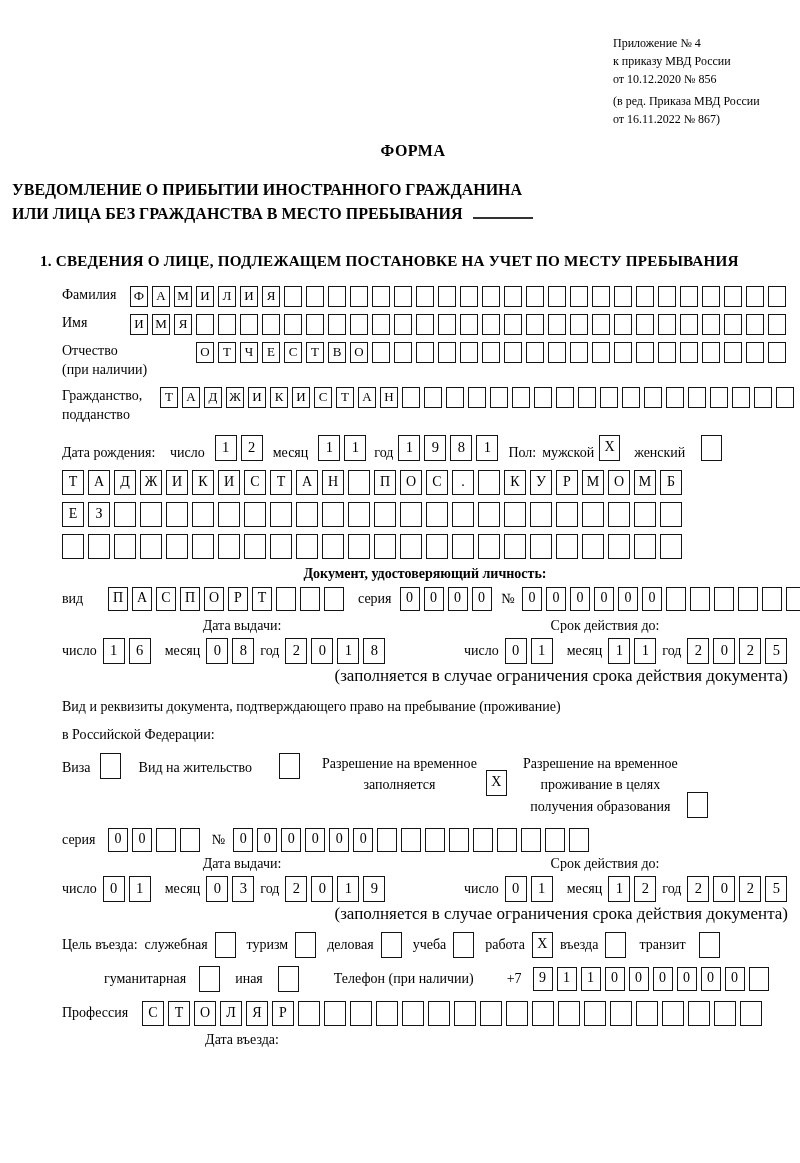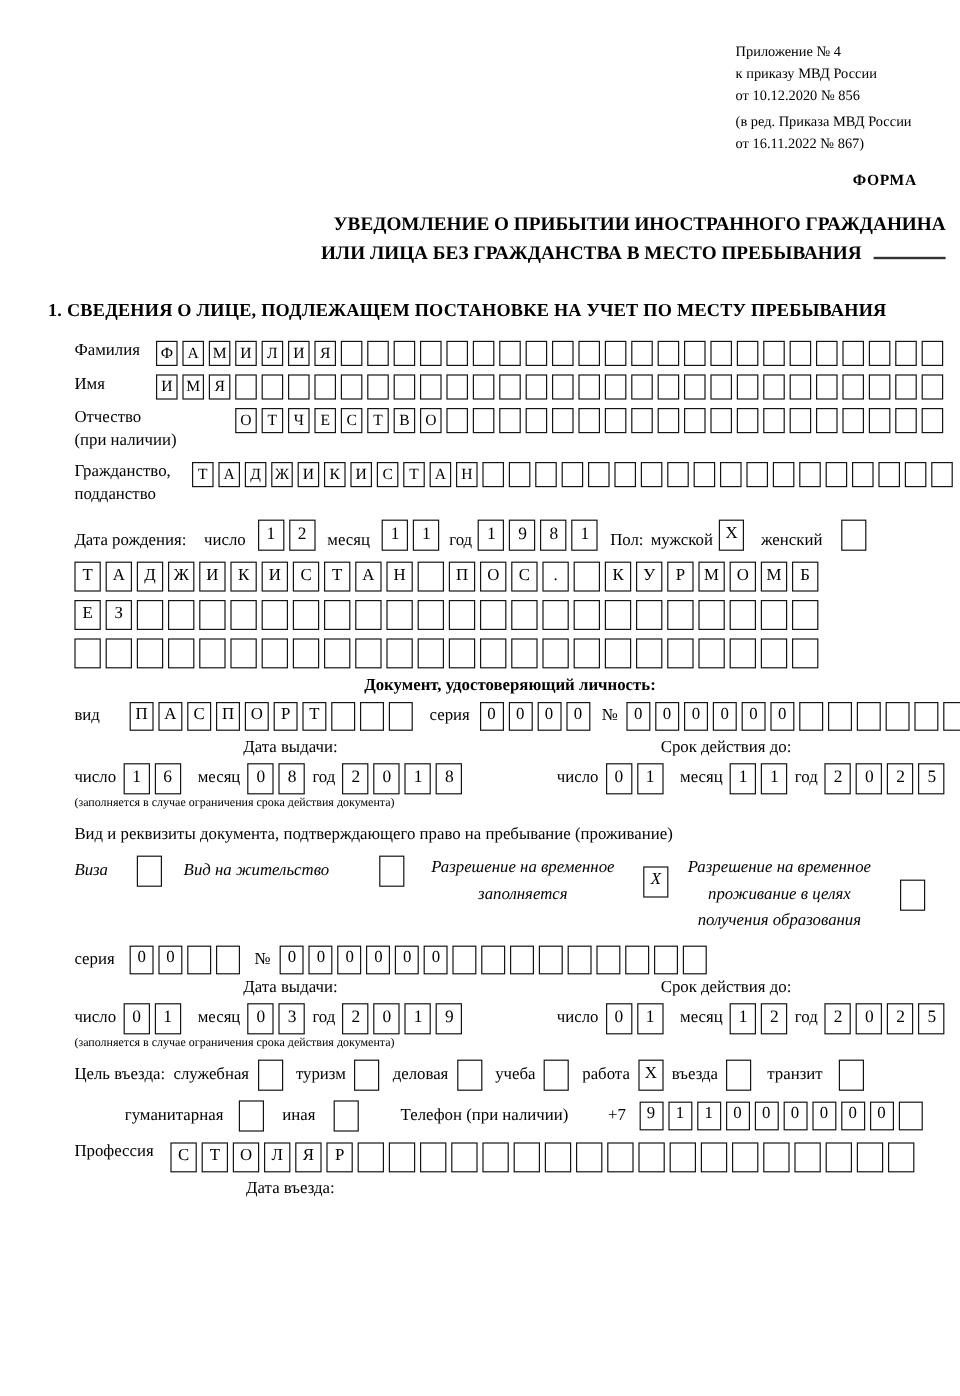--- a/index.html
+++ b/index.html
@@ -4,23 +4,23 @@
 <style>
   html,body{margin:0;padding:0;background:#fff;}
   .page{
     width:800px;height:1163px;box-sizing:border-box;background:#fff;color:#000;
     font-family:"Liberation Serif","DejaVu Serif",serif;font-size:14px;
     padding:34px 12px 10px 62px;position:relative;overflow:hidden;
   }
   
   .annex{margin-left:551px;font-size:12px;line-height:1.5;}
   .annex .grp2{margin-top:4px;}
-  .form-label{font-weight:bold;font-size:13px;text-align:right;padding-right:24px;margin-top:14px;letter-spacing:.5px;}
+  .form-label{font-weight:bold;font-size:16px;text-align:center;padding-right:24px;margin-top:14px;letter-spacing:.5px;}
   
-  .title{text-align:right;font-weight:bold;font-size:16px;line-height:1.5;margin:18px 0 0 -50px;}
+  .title{text-align:left;font-weight:bold;font-size:16px;line-height:1.5;margin:18px 0 0 -50px;}
   .title-underline{display:inline-block;width:60px;border-bottom:2px solid #333;height:12px;margin-left:10px;}
   .sec-heading{font-weight:bold;font-size:15.2px;margin:26px 0 16px -22px;letter-spacing:.2px;white-space:nowrap;}
   
   .frow{display:flex;align-items:flex-start;margin-bottom:7px;}
   .flabel{flex:none;line-height:1.35;}
   .cells{display:flex;gap:4px;flex:none;}
   .cell{
     box-sizing:border-box;display:inline-block;border:1.7px solid #151515;background:#fff;
     text-align:center;font-size:13px;
   }
@@ -33,22 +33,22 @@
     text-align:center;line-height:22px;font-size:14px;flex:none;background:#fff;
   }
   .stack{display:flex;flex-direction:column;gap:7px;}
   .lbl{flex:none;}
   
   .dates-row{display:flex;margin-bottom:2px;}
   .dc-left{width:360px;flex:none;}
   .dc-right{flex:1;}
   .d-head{text-align:center;margin-bottom:2px;}
   .date-line{display:flex;align-items:center;gap:6px;}
-  .note{font-size:10px;text-align:left;margin:2px 0 8px 0;}
-  .opt{display:flex;align-items:center;gap:24px;font-style:italic;}
+  .note{font-size:17px;text-align:right;margin:2px 0 8px 0;}
+  .opt{display:flex;align-items:flex-end;gap:9px;}
   .opt .olabel{text-align:center;line-height:1.55;}
   .purpose-row{display:flex;align-items:center;gap:7px;margin-bottom:8px;flex-wrap:nowrap;}
   .intro{line-height:1.9;margin-bottom:2px;}
 </style>
 </head>
 <body>
 
 <div class="page">
 
   <div class="annex">
@@ -405,20 +405,21 @@
           <span class="cell">2</span>
           <span class="cell">0</span>
           <span class="cell">2</span>
           <span class="cell">5</span>
         </span>
     </div>
   </div>
   <div class="note">(заполняется в случае ограничения срока действия документа)</div>
 
   <div class="intro">Вид и реквизиты документа, подтверждающего право на пребывание (проживание)</div>
+  <div class="intro">в Российской Федерации:</div>
 
   <div class="frow" style="margin:4px 0 10px 0">
     <span class="opt">
       <span class="olabel">Виза</span>
       <span class="checkbox"></span>
     </span>
     <span class="opt" style="margin-left:18px">
       <span class="olabel">Вид на жительство</span>
       <span class="checkbox" style="margin-left:18px"></span>
     </span>
@@ -545,21 +546,21 @@
         <span class="cell">0</span>
         <span class="cell">0</span>
         <span class="cell">0</span>
         <span class="cell">0</span>
         <span class="cell">0</span>
         <span class="cell">0</span>
         <span class="cell"></span>
       </span>
   </div>
 
-  <div class="frow" style="align-items:flex-start;margin-bottom:6px">
+  <div class="frow" style="align-items:center;margin-bottom:6px">
     <span class="lbl" style="width:80px">Профессия</span>
     <span class="cells cells-md">
         <span class="cell">С</span>
         <span class="cell">Т</span>
         <span class="cell">О</span>
         <span class="cell">Л</span>
         <span class="cell">Я</span>
         <span class="cell">Р</span>
         <span class="cell"></span>
         <span class="cell"></span>

